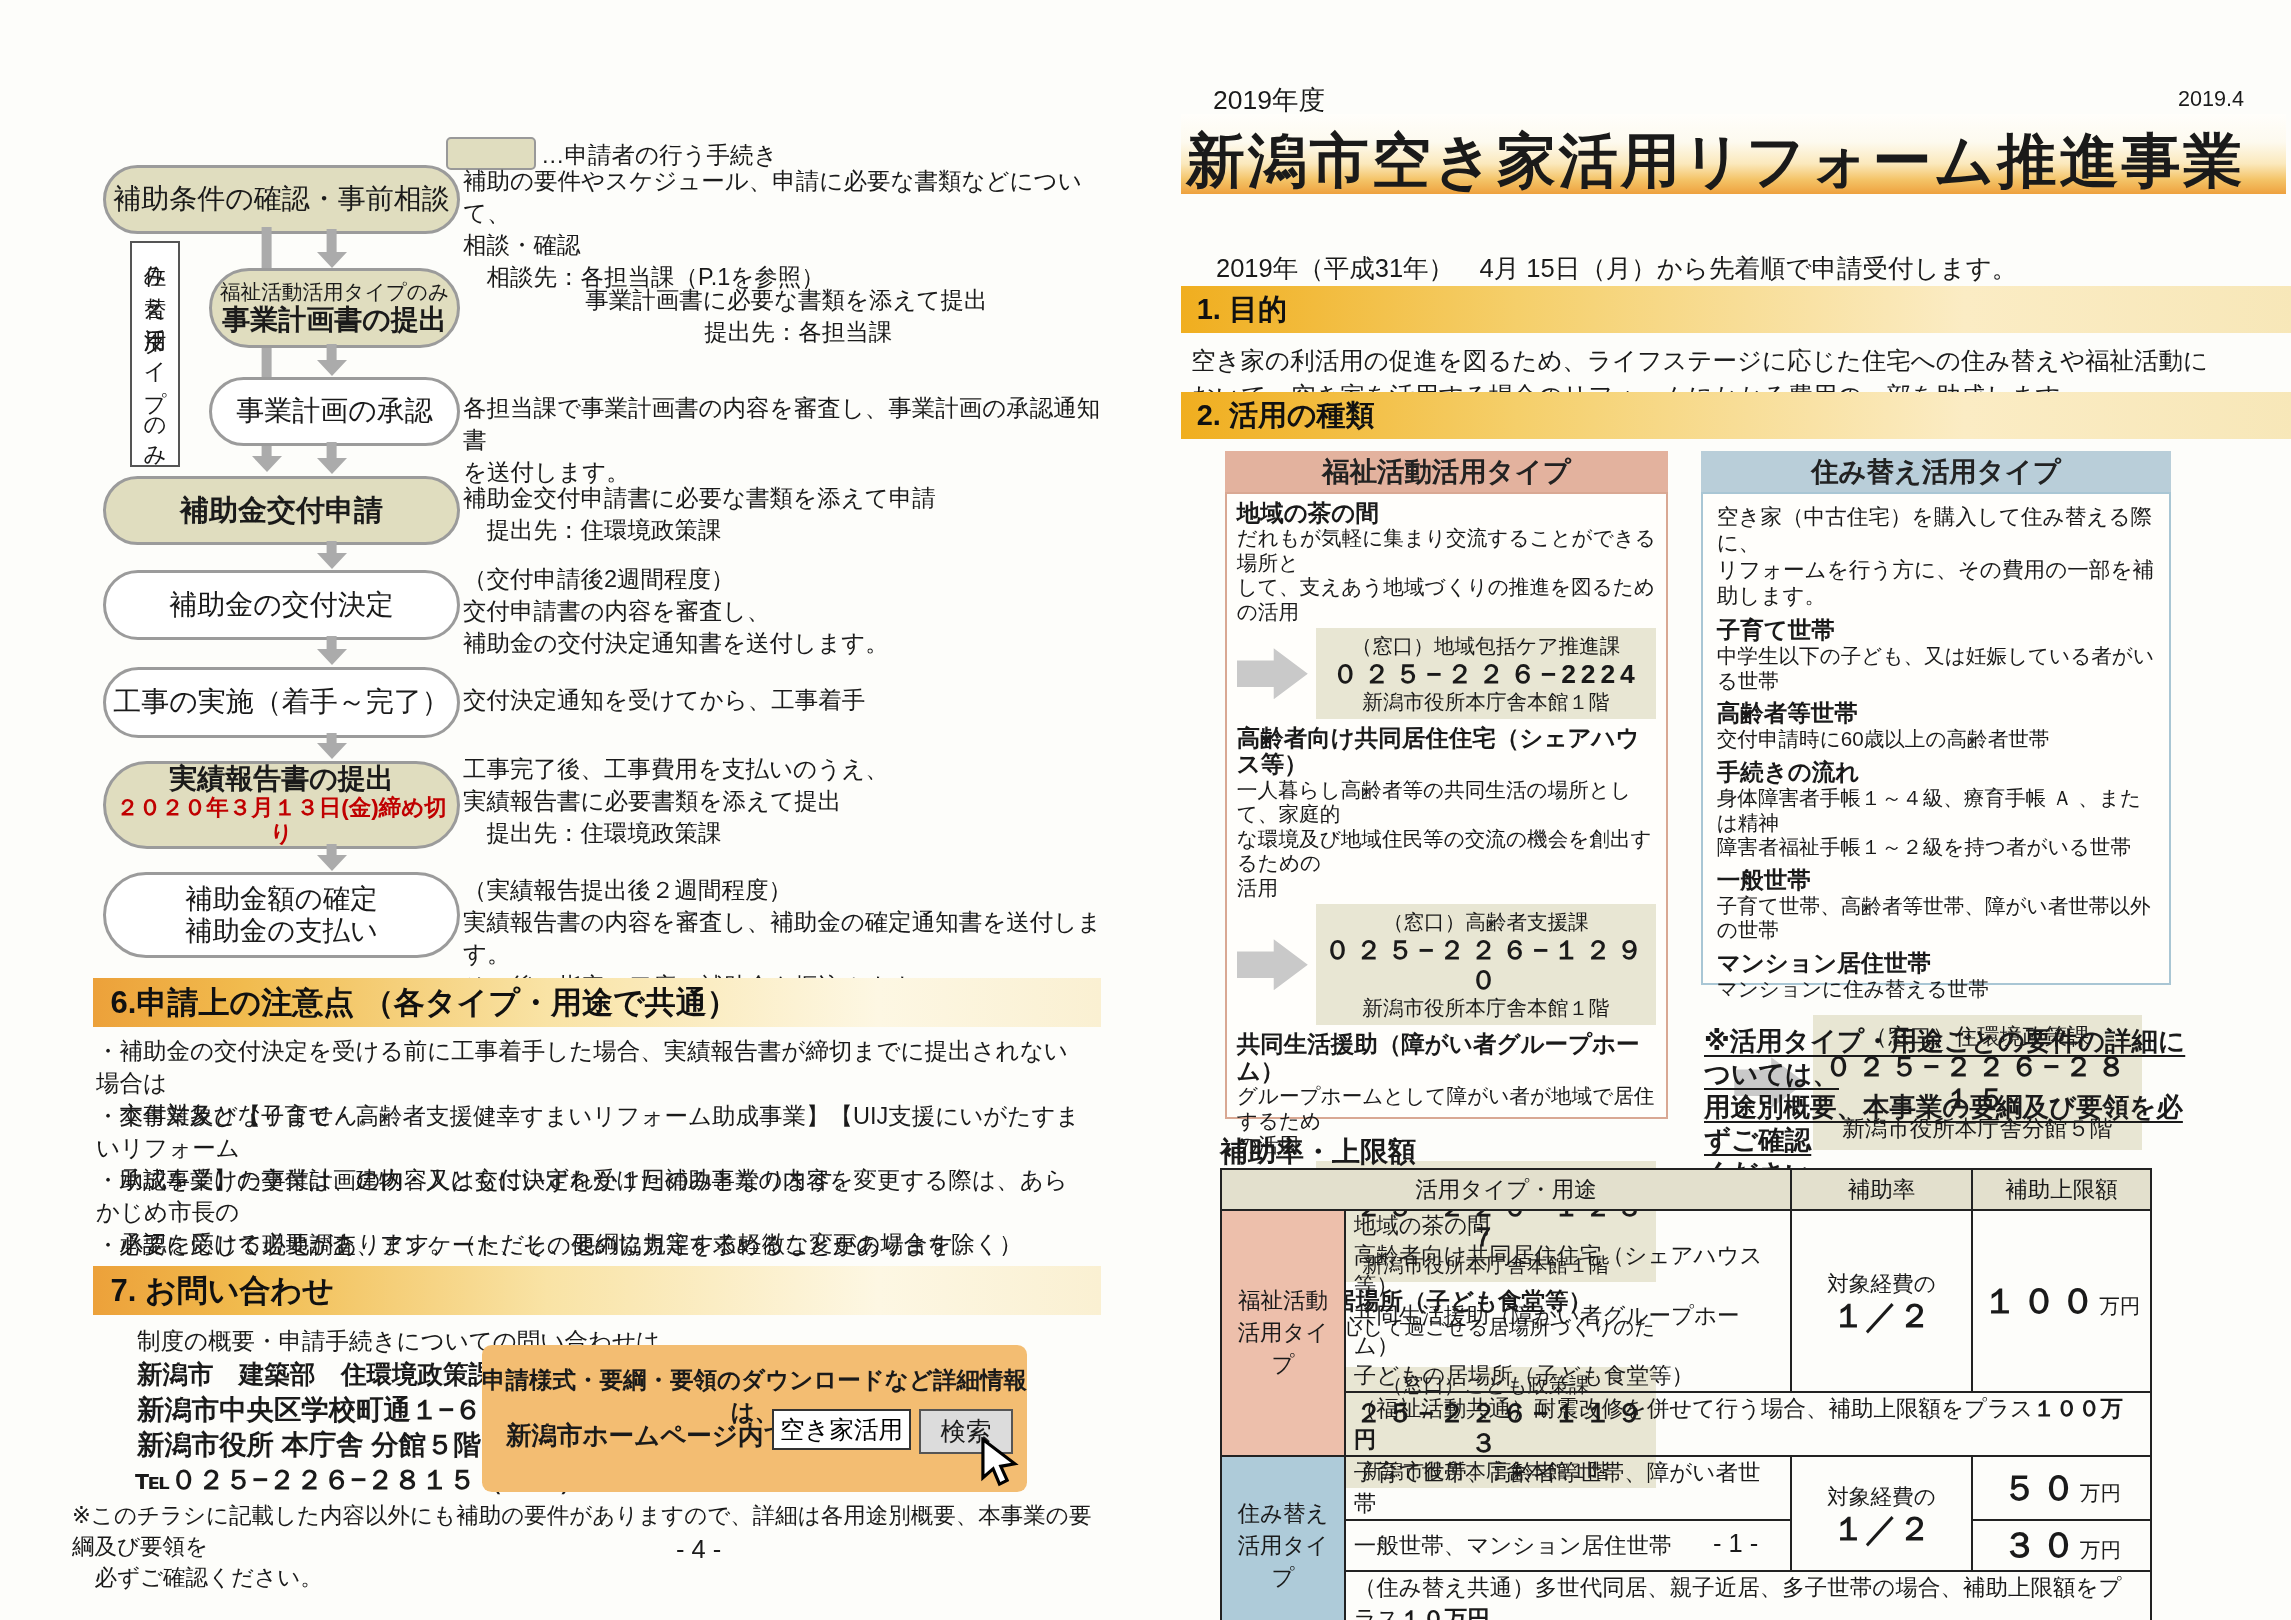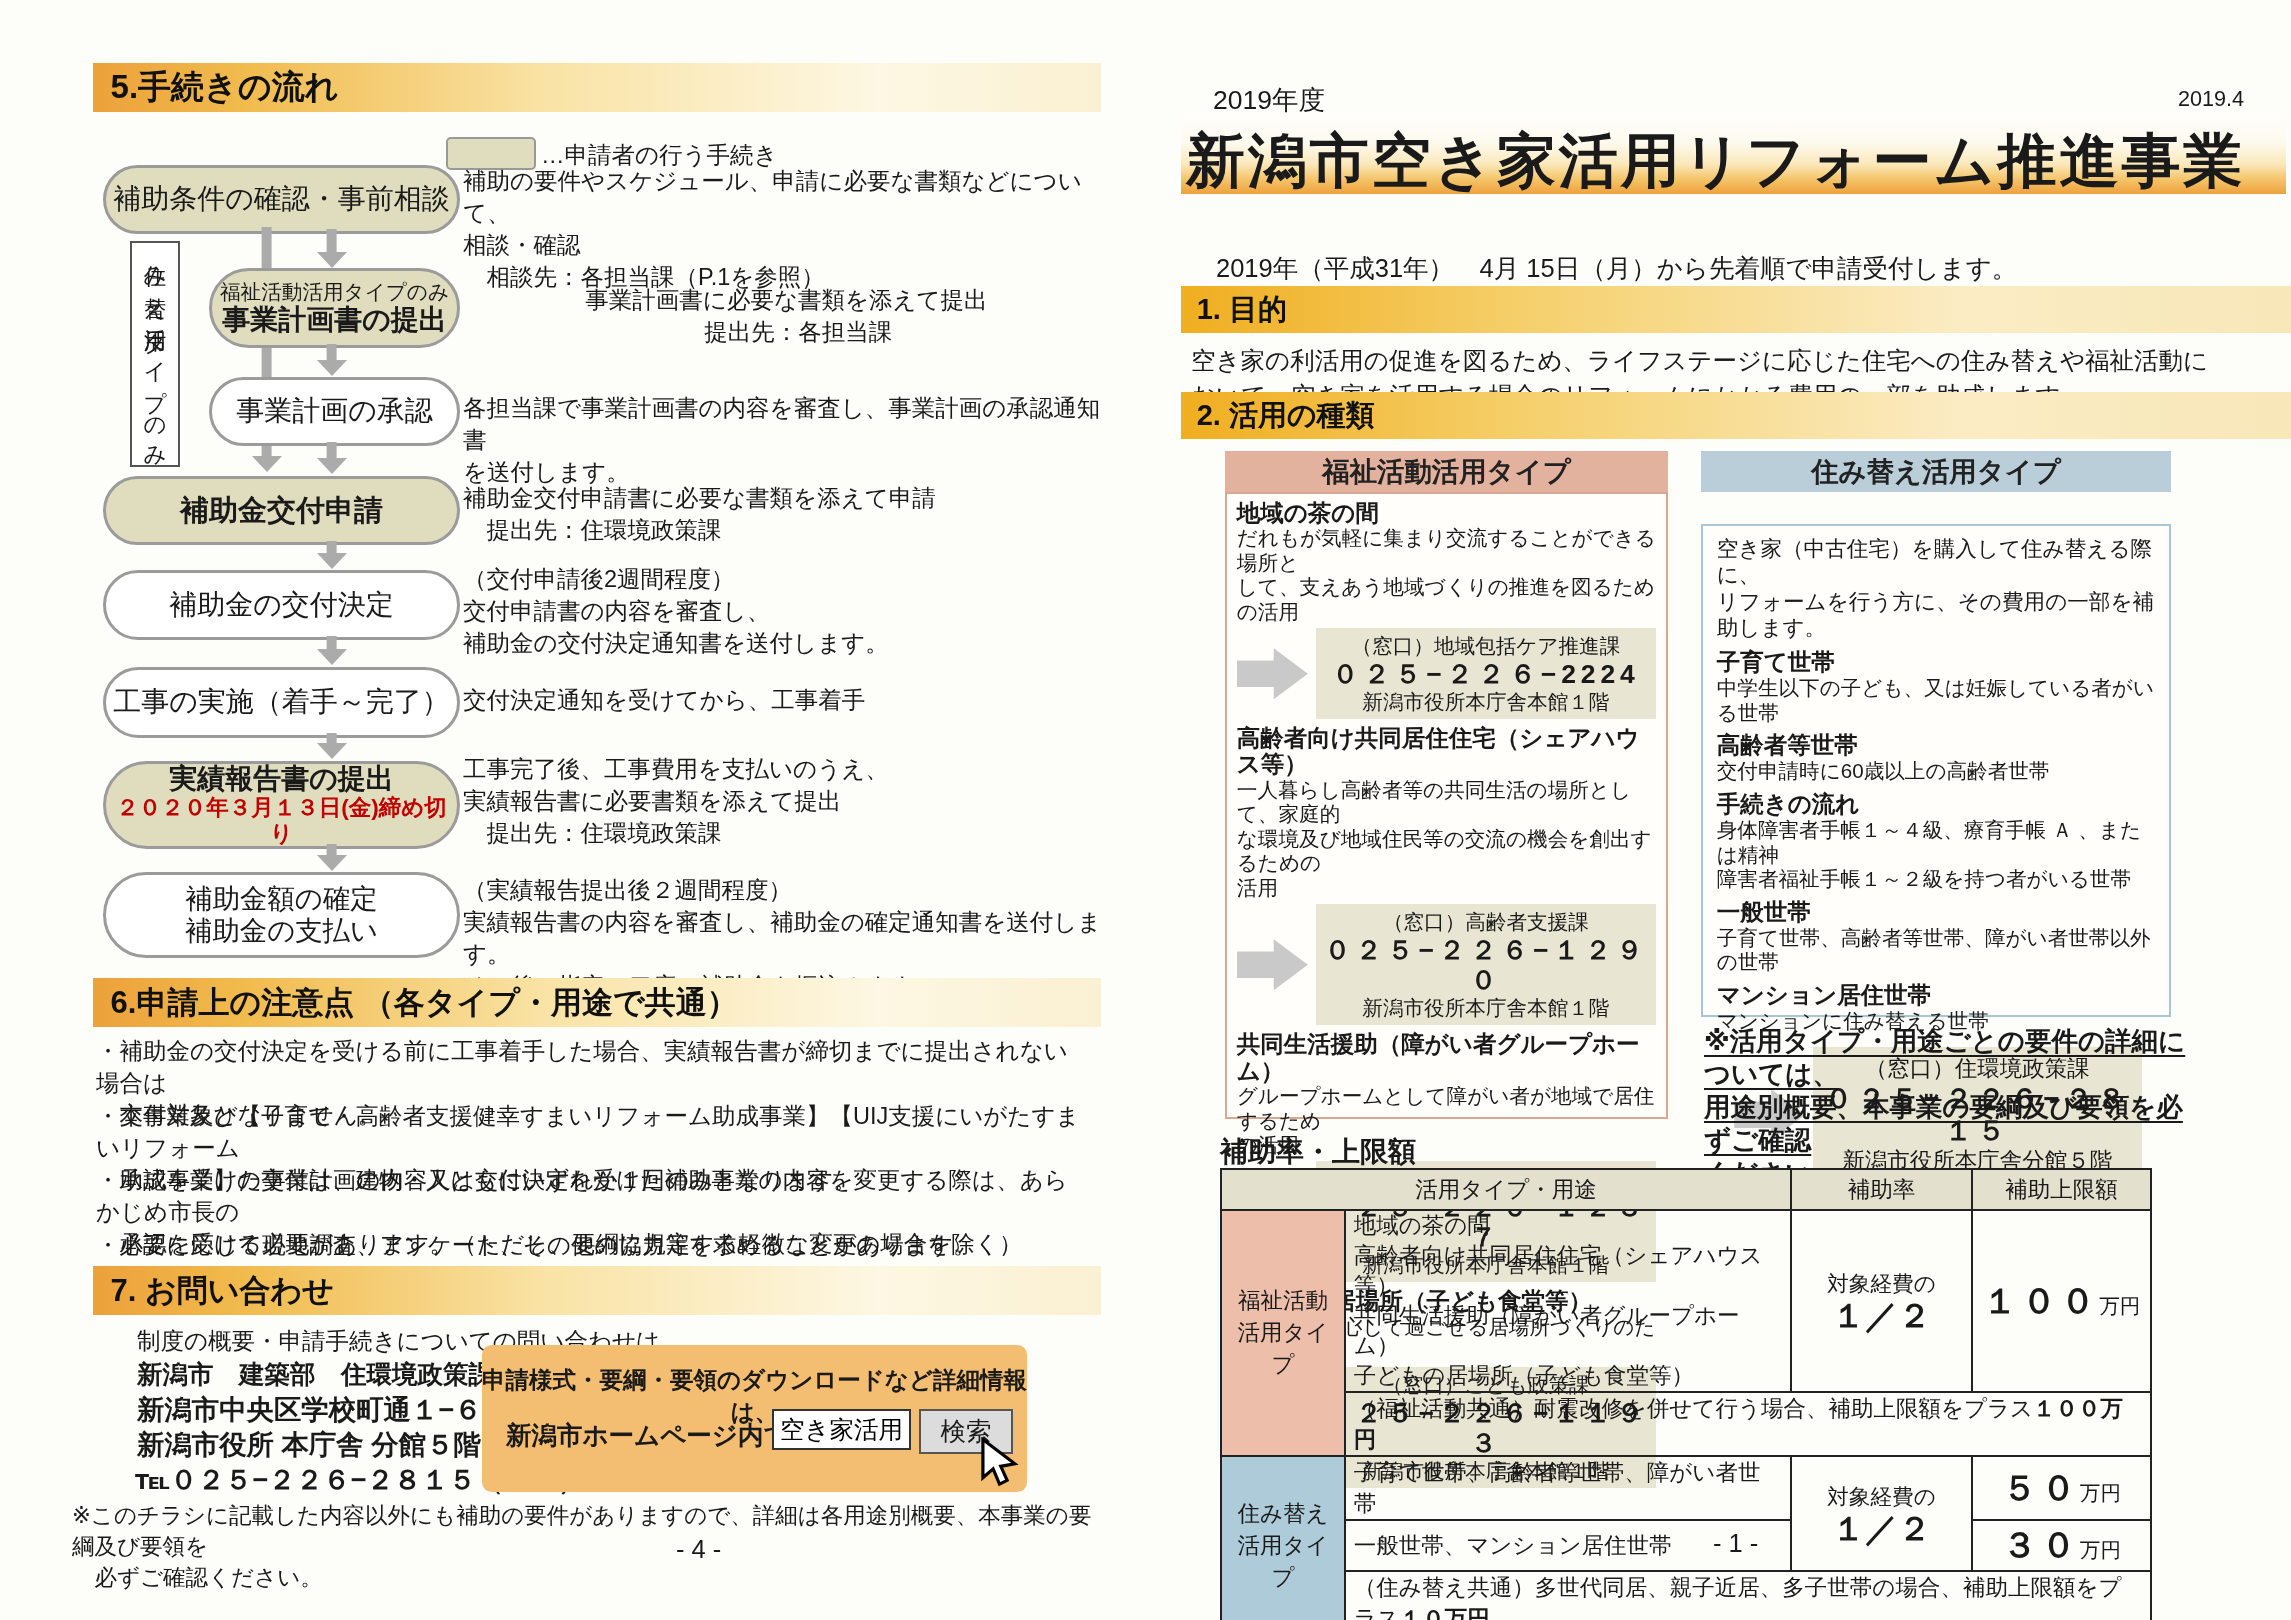--- a/index.html
+++ b/index.html
@@ -57,23 +57,20 @@
               justify-content:center;font-size:25.5px;}
   .titleband{position:absolute;background:linear-gradient(180deg,#fffefb 0%,#fdfaef 35%,#fbe9bd 62%,#f4c468 82%,#eea13e 100%);}
 </style>
 </head>
 <body>
 
 <div id="canvas">
 
   <div class="abs" style="left:0;top:0;width:1146px;height:1620px;">
 
-    <div class="secbar" style="left:93px;top:63px;width:990px;height:49px;font-size:33px;">
-      <span>5.手続きの流れ</span>
-    </div>
 
     <div class="abs" style="left:446px;top:137px;width:86px;height:29px;background:#e0ddbf;border:2px solid #999;border-radius:4.9px;"></div>
     <div class="abs" style="left:541px;top:139px;font-size:23.5px;">…申請者の行う手続き</div>
 
     <div class="oval beige" style="left:103px;top:165px;width:351px;height:63px;font-size:28px;">
       <span>補助条件の確認・事前相談</span>
     </div>
 
     <div class="sidebox" style="left:130px;top:241px;width:46px;height:222px;">
       <span>住み替え活用タイプのみ</span>
@@ -282,21 +279,21 @@
             <div class="tel">０２５−２２６−１１９３</div>
             <div class="place">新潟市役所本庁舎本館１階</div>
           </div>
         </div>
       </div>
     </div>
 
     <div class="colhead" style="left:555px;top:451px;width:470px;height:41px;background:#b9ced9;">
       <span>住み替え活用タイプ</span>
     </div>
-    <div class="colbox" style="left:555px;top:492px;width:470px;height:493px;border:2px solid #a9c6d4;box-sizing:border-box;padding:9.8px 13.7px;margin-top:32px;">
+    <div class="colbox" style="left:555px;top:492px;width:470px;height:493px;border:2px solid #a9c6d4;box-sizing:border-box;padding:9.8px 13.7px;">
       <div class="pre" style="font-size:21.6px;line-height:26.5px;">空き家（中古住宅）を購入して住み替える際に、
 リフォームを行う方に、その費用の一部を補助します。</div>
       <div class="ritem">
         <div class="t">子育て世帯</div>
         <div class="d">中学生以下の子ども、又は妊娠している者がいる世帯</div>
       </div>
       <div class="ritem">
         <div class="t">高齢者等世帯</div>
         <div class="d">交付申請時に60歳以上の高齢者世帯</div>
       </div>

